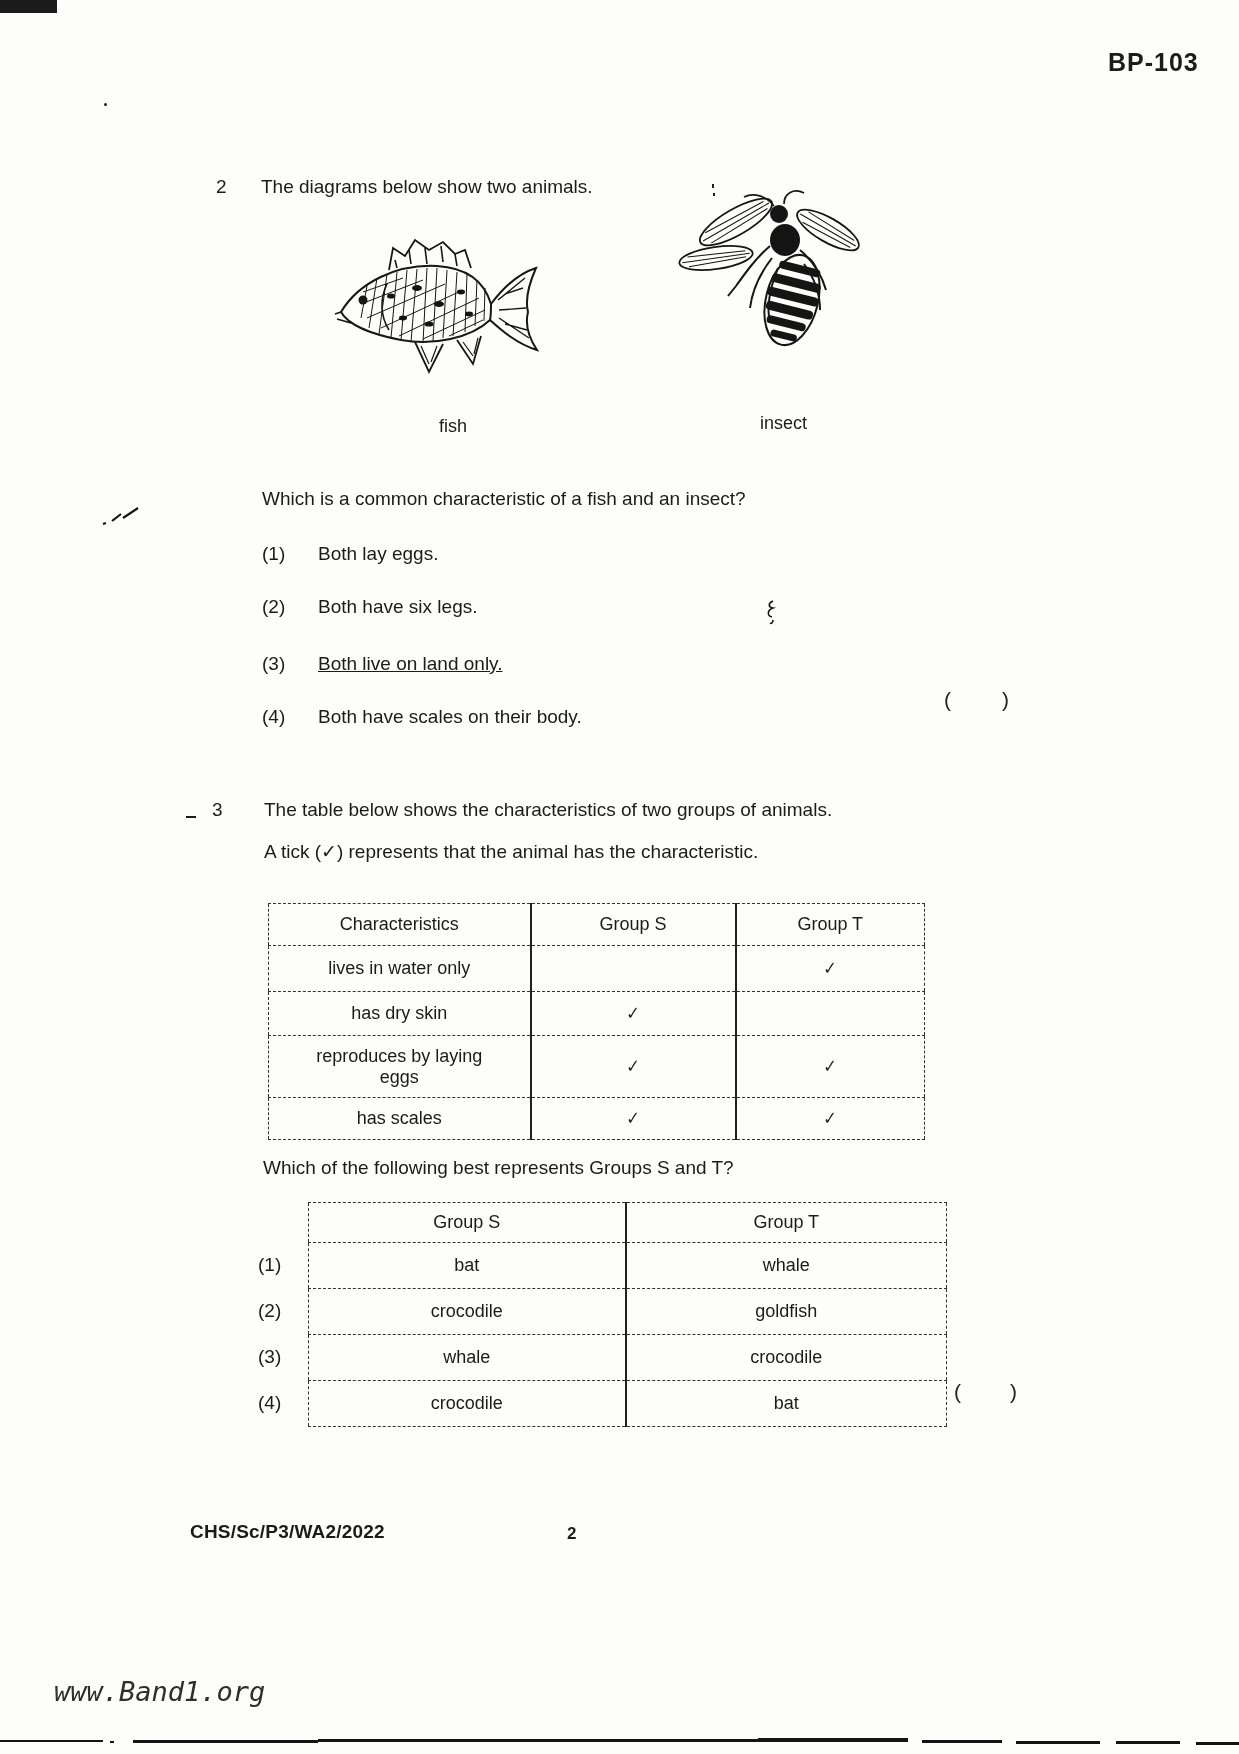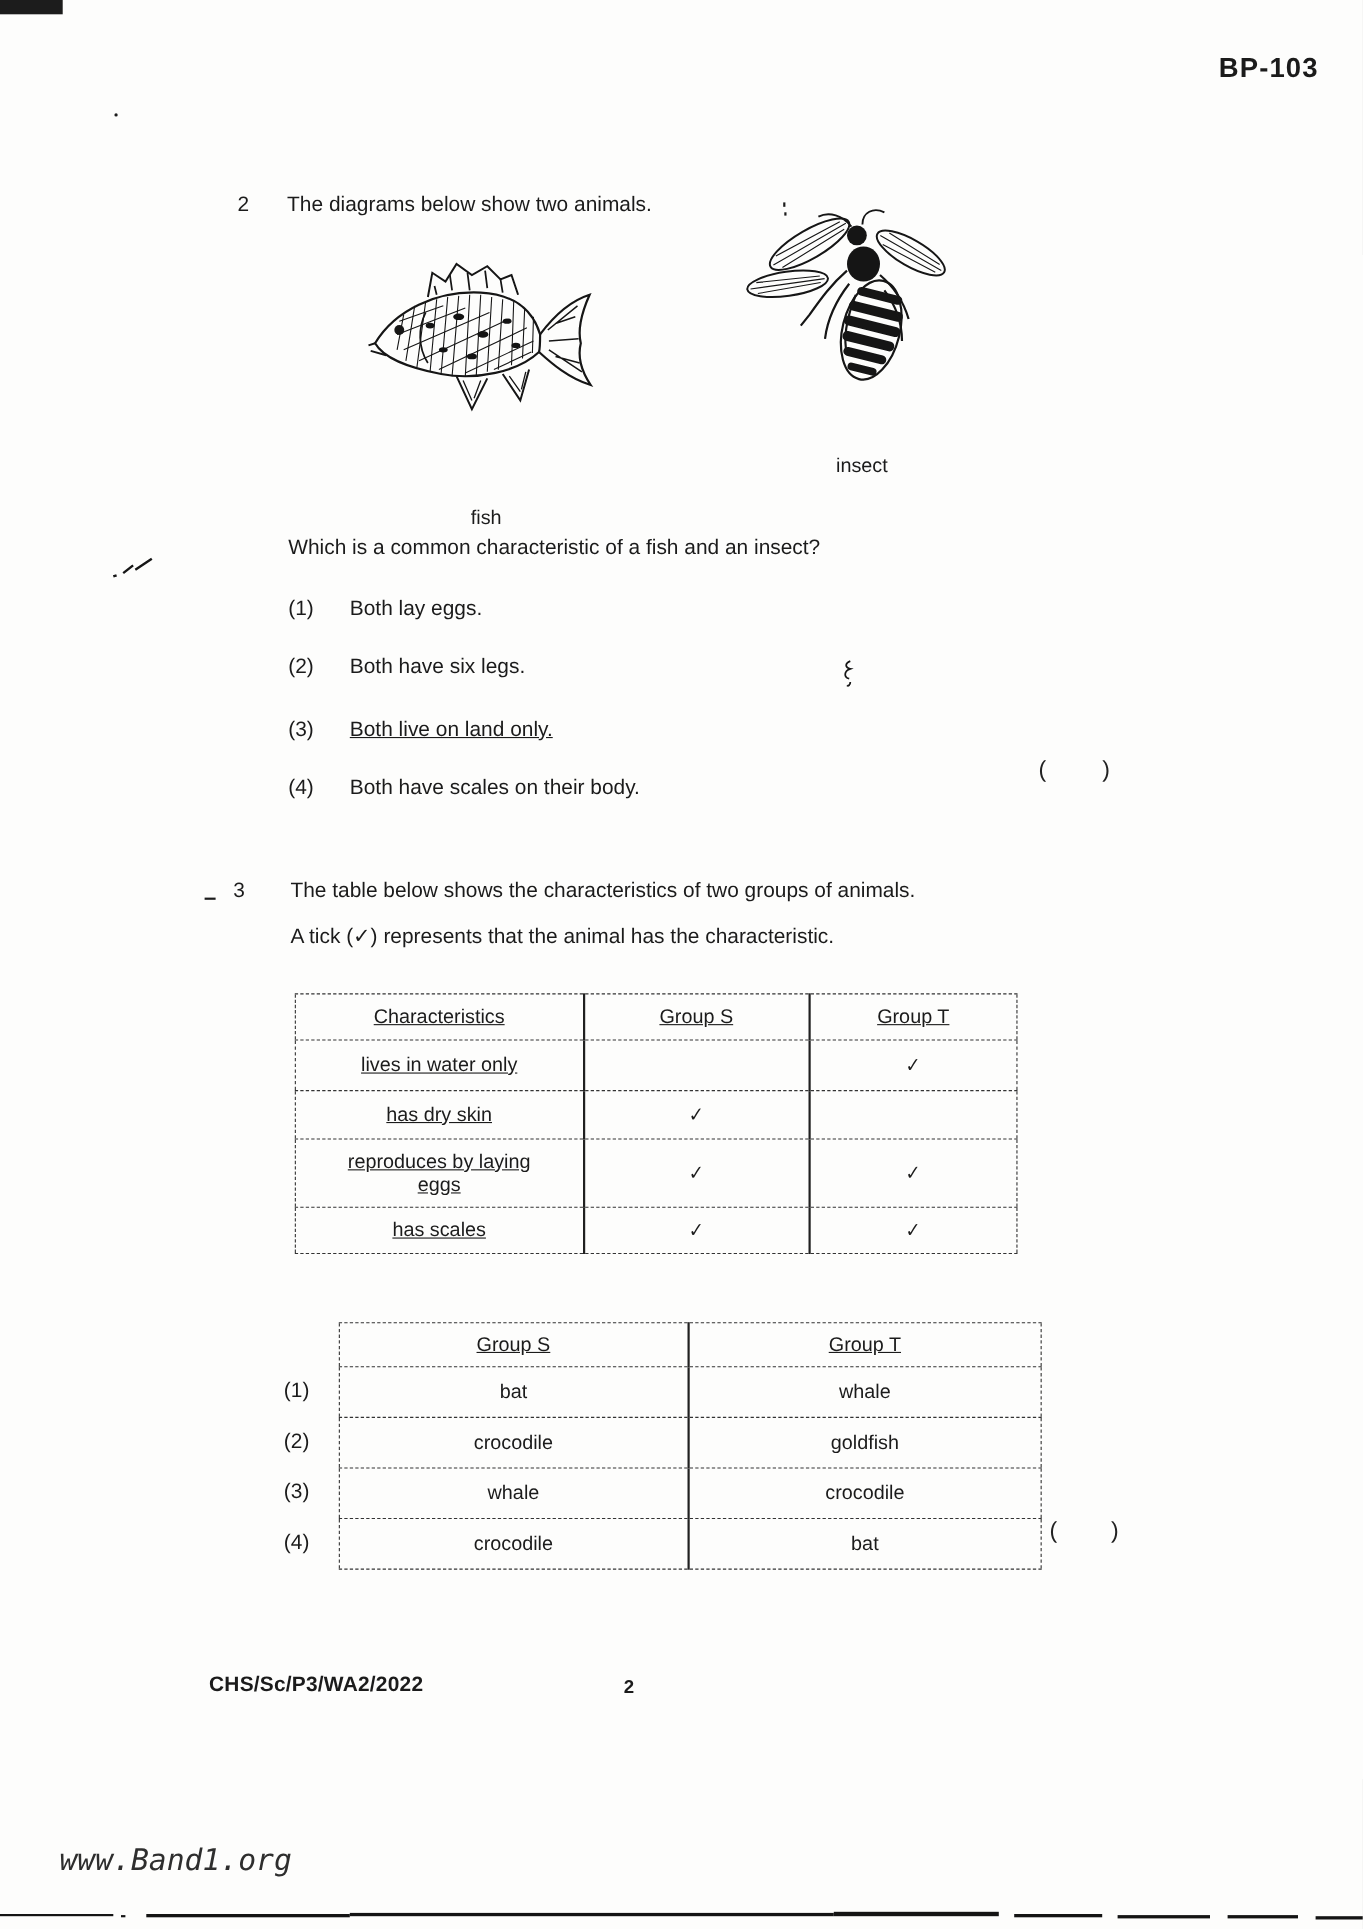--- a/index.html
+++ b/index.html
@@ -20,21 +20,21 @@
 
   
   table.scan { border-collapse:collapse; table-layout:fixed; }
   table.scan td, table.scan th {
     font-size:18px; text-align:center; vertical-align:middle; padding:2px 4px;
     border-top:1.6px dashed #333; border-bottom:1.6px dashed #333;
     font-weight:400; color:#1b1b1b;
   }
   table.scan { border:1.7px dashed #333; }
   table.scan td.v, table.scan th.v { border-left:2px solid #202020; }
-  .bold { font-weight:700;text-decoration:underline; }
+  .bold { font-weight:700; }
   .tick { display:inline-block; font-family:"DejaVu Sans",sans-serif; font-size:17px; transform:rotate(-8deg) skewX(-6deg); }
 
   .noise { background:#1c1c1c; }
   .seg { position:absolute; background:#141414; }
   svg .ln { stroke:#161616; fill:none; }
 </style>
 </head>
 <body>
 
 <div class="page">
@@ -107,21 +107,21 @@
       <path d="M114,70 C100,88 94,104 92,120"></path>
       <path d="M120,80 C112,100 108,118 112,134"></path>
       <path d="M142,62 C156,74 164,88 168,102"></path>
       <path d="M146,76 C158,92 162,106 162,122"></path>
     </g>
   </svg>
 
   <div class="abs noise" style="left:712px;top:184px;width:2px;height:4px;"></div>
   <div class="abs noise" style="left:713px;top:193px;width:2px;height:3px;"></div>
 
-  <div class="abs t18" style="left:428px;top:416px;margin-top:44px;">fish</div>
+  <div class="abs t18" style="left:439px;top:416px;">fish</div>
   <div class="abs t18" style="left:760px;top:413px;">insect</div>
 
   <div class="abs t19" style="left:262px;top:488px;">Which is a common characteristic of a fish and an insect?</div>
 
   <svg class="abs" style="left:100px;top:503px;" width="44" height="26" viewBox="0 0 44 26">
     <path class="ln" stroke-width="2.2" d="M3,21 l3,-1 M12,18 l9,-7 M23,15 l15,-10"></path>
   </svg>
 
   <div class="abs t19" style="left:262px;top:543px;">(1)</div>
   <div class="abs t19" style="left:318px;top:543px;">Both lay eggs.</div>
@@ -176,20 +176,21 @@
       <td class="v"><span class="tick">✓</span></td>
     </tr>
     <tr style="height:42px">
       <td class="bold">has scales</td>
       <td class="v"><span class="tick">✓</span></td>
       <td class="v"><span class="tick">✓</span></td>
     </tr>
   </tbody>
     </table>
 
+  <div class="abs t19" style="left:263px;top:1157px;">Which of the following best represents Groups S and T?</div>
 
   <div class="abs t19" style="left:258px;top:1254px;">(1)</div>
   <div class="abs t19" style="left:258px;top:1300px;">(2)</div>
   <div class="abs t19" style="left:258px;top:1346px;">(3)</div>
   <div class="abs t19" style="left:258px;top:1392px;">(4)</div>
 
   <table class="scan abs" style="left:308px;top:1202px;width:638px;">
     <colgroup>
         <col style="width:317px">
         <col style="width:321px">

